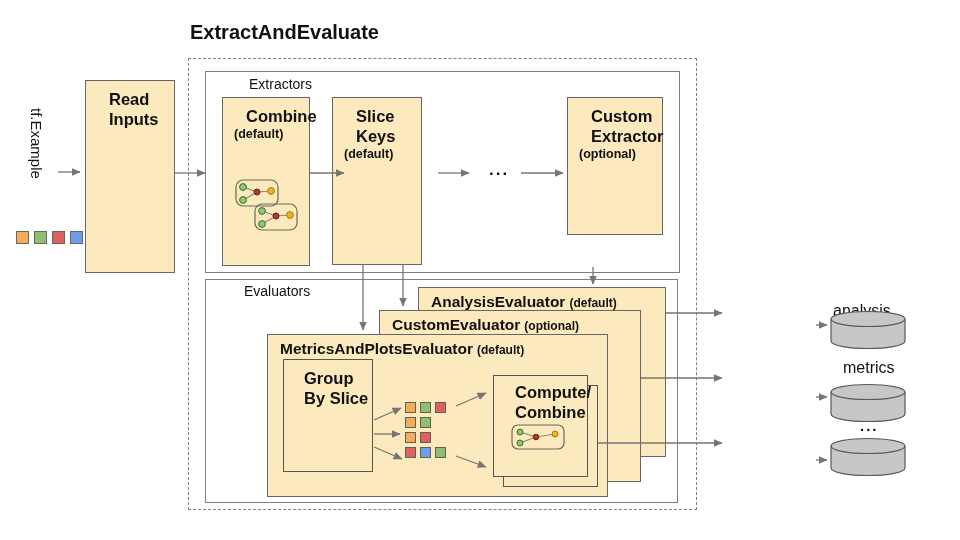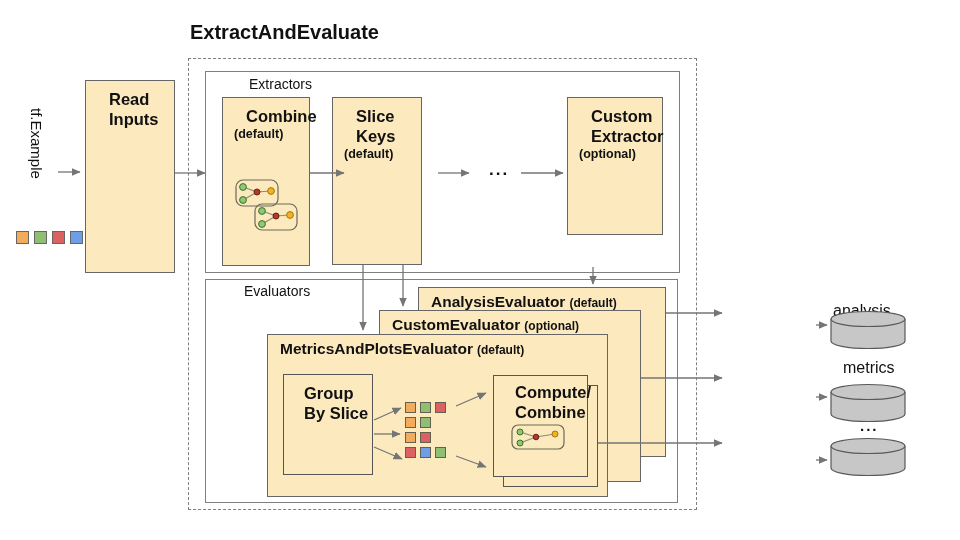--- a/index.html
+++ b/index.html
@@ -112,21 +112,21 @@
       <span>CustomEvaluator</span><span class="q">(optional)</span>
     </div>
   </div>
 
   <div class="abs ybox" style="left:267px;top:334px;width:341px;height:163px;">
     <div class="stack-header">
       <span>MetricsAndPlotsEvaluator</span><span class="q">(default)</span>
     </div>
   </div>
 
-  <div class="abs ybox" style="left:283px;top:374px;width:90px;height:101px;border-color:#555;">
+  <div class="abs ybox" style="left:283px;top:359px;width:90px;height:113px;border-color:#555;">
     <div class="box-title" style="padding-left:8px;">
       <span style="display:block;">Group</span>
       <span style="display:block;">By Slice</span>
     </div>
   </div>
 
   <div class="abs" style="left:405px;top:402px;">
       <div class="sq-row">
         <div class="sq" style="background: rgb(243, 172, 92);"></div>
         <div class="sq" style="background: rgb(143, 191, 114);"></div>

